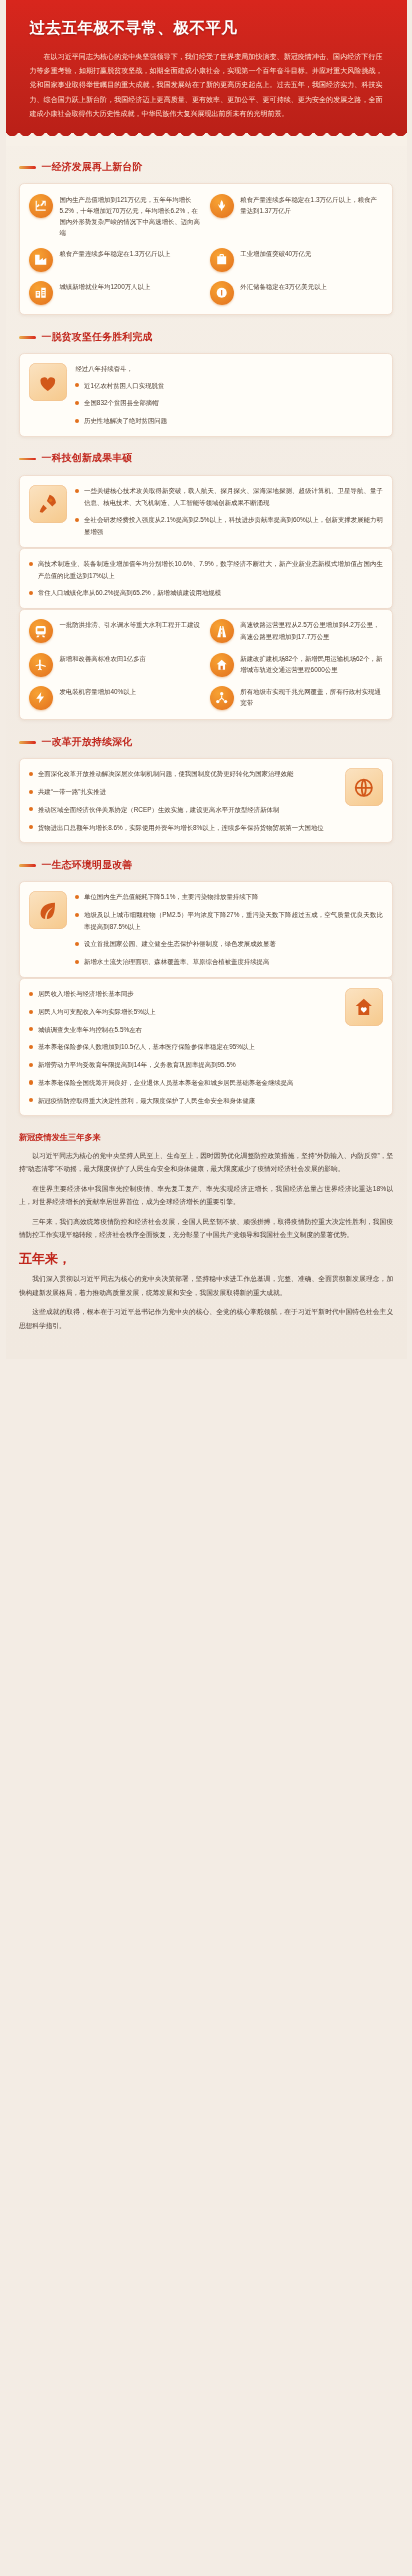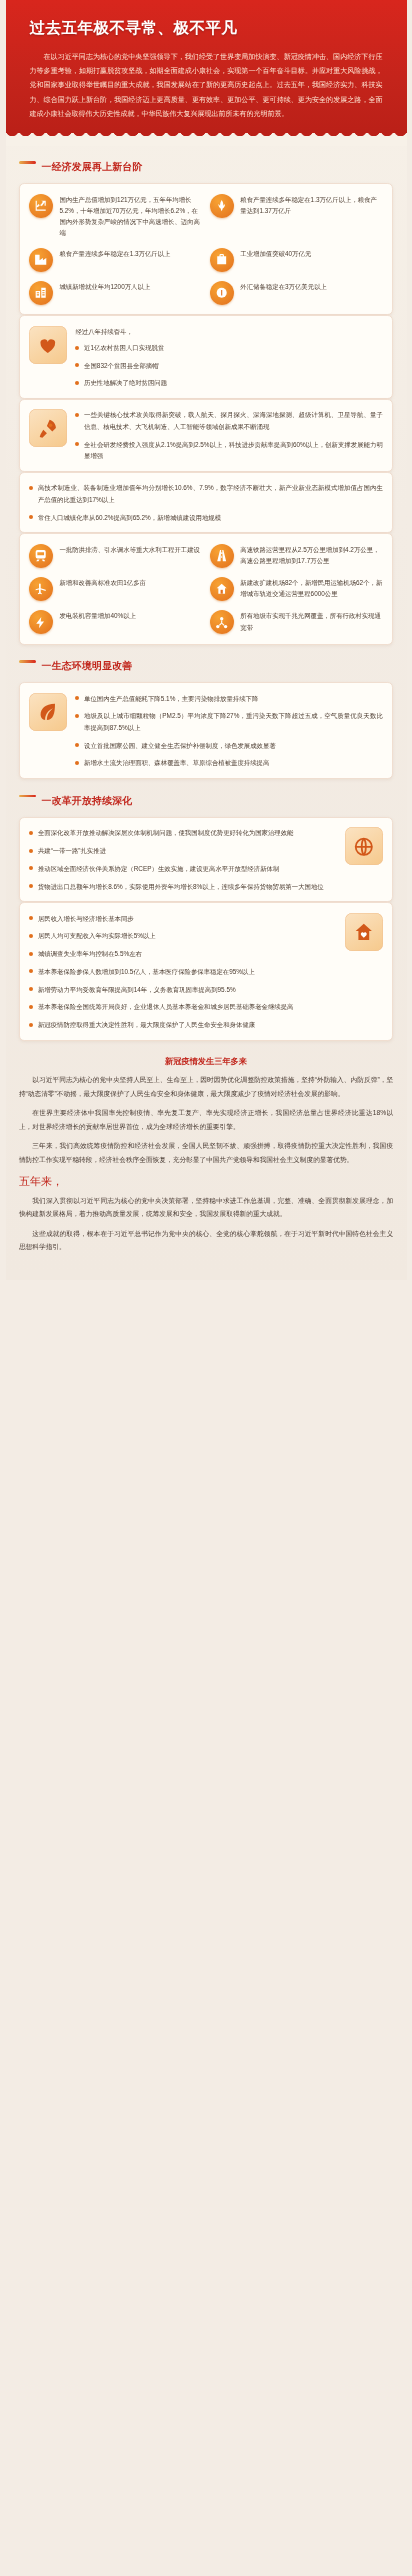--- a/index.html
+++ b/index.html
@@ -45,21 +45,21 @@
     line-height: 2.05;
     color: #ffe8d6;
     text-align: justify;
     text-indent: 2em;
   }
 
   
   .section { padding: 0 13.4px; }
   .sec-head {
     display: flex;
-    align-items: flex-start;
+    align-items: center;
     margin: 15.5px 0 9.3px 0;
   }
   .sec-bar {
     width: 17.5px; height: 2.6px; border-radius: 1.5px;
     background: linear-gradient(90deg,#e8b04b,#d8261d);
     margin-right: 5.2px;
     flex: none;
   }
   .sec-title {
     font-size: 9.8px;
@@ -136,33 +136,32 @@
   }
   .big-ico svg { width: 21.6px; height: 21.6px; fill: #d2581a; }
 
   
   .text-sec { padding: 0 13.4px; }
   .text-head {
     font-size: 8.2px;
     font-weight: bold;
     color: #c1261c;
     margin: 15.5px 0 6.2px 0;
-    text-align: center;
   }
   .para {
     font-size: 6.7px;
     line-height: 2.0;
     text-indent: 2em;
     text-align: justify;
     color: #463830;
     margin-bottom: 6.2px;
   }
   .sub-head {
-    font-size: 11px;
-    font-weight: normal;
+    font-size: 13px;
+    font-weight: bold;
     color: #c1261c;
     margin: 8.2px 0 4.1px 0;
   }
 </style>
 </head>
 <body>
 
 <div class="page">
 
   <div class="hero">
@@ -225,20 +224,24 @@
                   <circle cx="12" cy="12" r="9"></circle>
                   <path fill="#e2701d" d="M11 7h2v10h-2z"></path>
                 </svg>
               </span>
               <span class="stat-txt">外汇储备稳定在3万亿美元以上</span>
             </div>
           </div>
         </div>
       </div>
       <div class="section">
+        <div class="sec-head">
+          <span class="sec-bar"></span>
+          <span class="sec-title">一脱贫攻坚任务胜利完成</span>
+        </div>
         <div class="card">
           <div class="row-ico">
             <span class="big-ico">
               <svg viewBox="0 0 24 24">
                 <path d="M12 21s-8-5-8-10a4 4 0 018-2 4 4 0 018 2c0 5-8 10-8 10z"></path>
               </svg>
             </span>
             <div style="flex:1">
               <div class="stat-txt" style="margin-bottom:5.2px">经过八年持续奋斗，</div>
               <ul class="blist ">
@@ -253,20 +256,24 @@
                 <li>
                   <span class="dot"></span>
                   <span>历史性地解决了绝对贫困问题</span>
                 </li>
               </ul>
             </div>
           </div>
         </div>
       </div>
       <div class="section">
+        <div class="sec-head">
+          <span class="sec-bar"></span>
+          <span class="sec-title">一科技创新成果丰硕</span>
+        </div>
         <div class="card">
           <div class="row-ico">
             <span class="big-ico">
               <svg viewBox="0 0 24 24">
                 <path d="M14 2c4 1 7 5 7 9l-4 4-6-6 3-7zM7 13l4 4-5 5-3-1 1-3z"></path>
                 <circle cx="15" cy="8" r="2" fill="#e2701d"></circle>
               </svg>
             </span>
             <div style="flex:1">
               <ul class="blist ">
@@ -351,20 +358,56 @@
                 </svg>
               </span>
               <span class="stat-txt">所有地级市实现千兆光网覆盖，所有行政村实现通宽带</span>
             </div>
           </div>
         </div>
       </div>
       <div class="section">
         <div class="sec-head">
           <span class="sec-bar"></span>
+          <span class="sec-title">一改革开放持续深化</span>
+        </div>
+        <div class="card">
+          <div class="row-ico">
+            <div style="flex:1">
+              <ul class="blist ">
+                <li>
+                  <span class="dot"></span>
+                  <span>全面深化改革开放推动解决深层次体制机制问题，使我国制度优势更好转化为国家治理效能</span>
+                </li>
+                <li>
+                  <span class="dot"></span>
+                  <span>共建“一带一路”扎实推进</span>
+                </li>
+                <li>
+                  <span class="dot"></span>
+                  <span>推动区域全面经济伙伴关系协定（RCEP）生效实施，建设更高水平开放型经济新体制</span>
+                </li>
+                <li>
+                  <span class="dot"></span>
+                  <span>货物进出口总额年均增长8.6%，实际使用外资年均增长8%以上，连续多年保持货物贸易第一大国地位</span>
+                </li>
+              </ul>
+            </div>
+            <span class="big-ico">
+              <svg viewBox="0 0 24 24">
+                <circle cx="12" cy="12" r="9" fill="none" stroke="#d2581a" stroke-width="2"></circle>
+                <path fill="none" stroke="#d2581a" stroke-width="2" d="M3 12h18M12 3c3 3 3 15 0 18M12 3c-3 3-3 15 0 18"></path>
+              </svg>
+            </span>
+          </div>
+        </div>
+      </div>
+      <div class="section">
+        <div class="sec-head">
+          <span class="sec-bar"></span>
           <span class="sec-title">一生态环境明显改善</span>
         </div>
         <div class="card">
           <div class="row-ico">
             <span class="big-ico">
               <svg viewBox="0 0 24 24">
                 <path d="M20 3C9 3 4 9 4 15c0 3 2 6 5 6 0-7 4-11 9-13-4 3-7 7-7 13 7 0 9-7 9-18z"></path>
               </svg>
             </span>
             <div style="flex:1">
@@ -384,56 +427,20 @@
                 <li>
                   <span class="dot"></span>
                   <span>新增水土流失治理面积、森林覆盖率、草原综合植被盖度持续提高</span>
                 </li>
               </ul>
             </div>
           </div>
         </div>
       </div>
       <div class="section">
-        <div class="sec-head">
-          <span class="sec-bar"></span>
-          <span class="sec-title">一改革开放持续深化</span>
-        </div>
-        <div class="card">
-          <div class="row-ico">
-            <div style="flex:1">
-              <ul class="blist ">
-                <li>
-                  <span class="dot"></span>
-                  <span>全面深化改革开放推动解决深层次体制机制问题，使我国制度优势更好转化为国家治理效能</span>
-                </li>
-                <li>
-                  <span class="dot"></span>
-                  <span>共建“一带一路”扎实推进</span>
-                </li>
-                <li>
-                  <span class="dot"></span>
-                  <span>推动区域全面经济伙伴关系协定（RCEP）生效实施，建设更高水平开放型经济新体制</span>
-                </li>
-                <li>
-                  <span class="dot"></span>
-                  <span>货物进出口总额年均增长8.6%，实际使用外资年均增长8%以上，连续多年保持货物贸易第一大国地位</span>
-                </li>
-              </ul>
-            </div>
-            <span class="big-ico">
-              <svg viewBox="0 0 24 24">
-                <circle cx="12" cy="12" r="9" fill="none" stroke="#d2581a" stroke-width="2"></circle>
-                <path fill="none" stroke="#d2581a" stroke-width="2" d="M3 12h18M12 3c3 3 3 15 0 18M12 3c-3 3-3 15 0 18"></path>
-              </svg>
-            </span>
-          </div>
-        </div>
-      </div>
-      <div class="section">
         <div class="card">
           <div class="row-ico">
             <div style="flex:1">
               <ul class="blist ">
                 <li>
                   <span class="dot"></span>
                   <span>居民收入增长与经济增长基本同步</span>
                 </li>
                 <li>
                   <span class="dot"></span>

